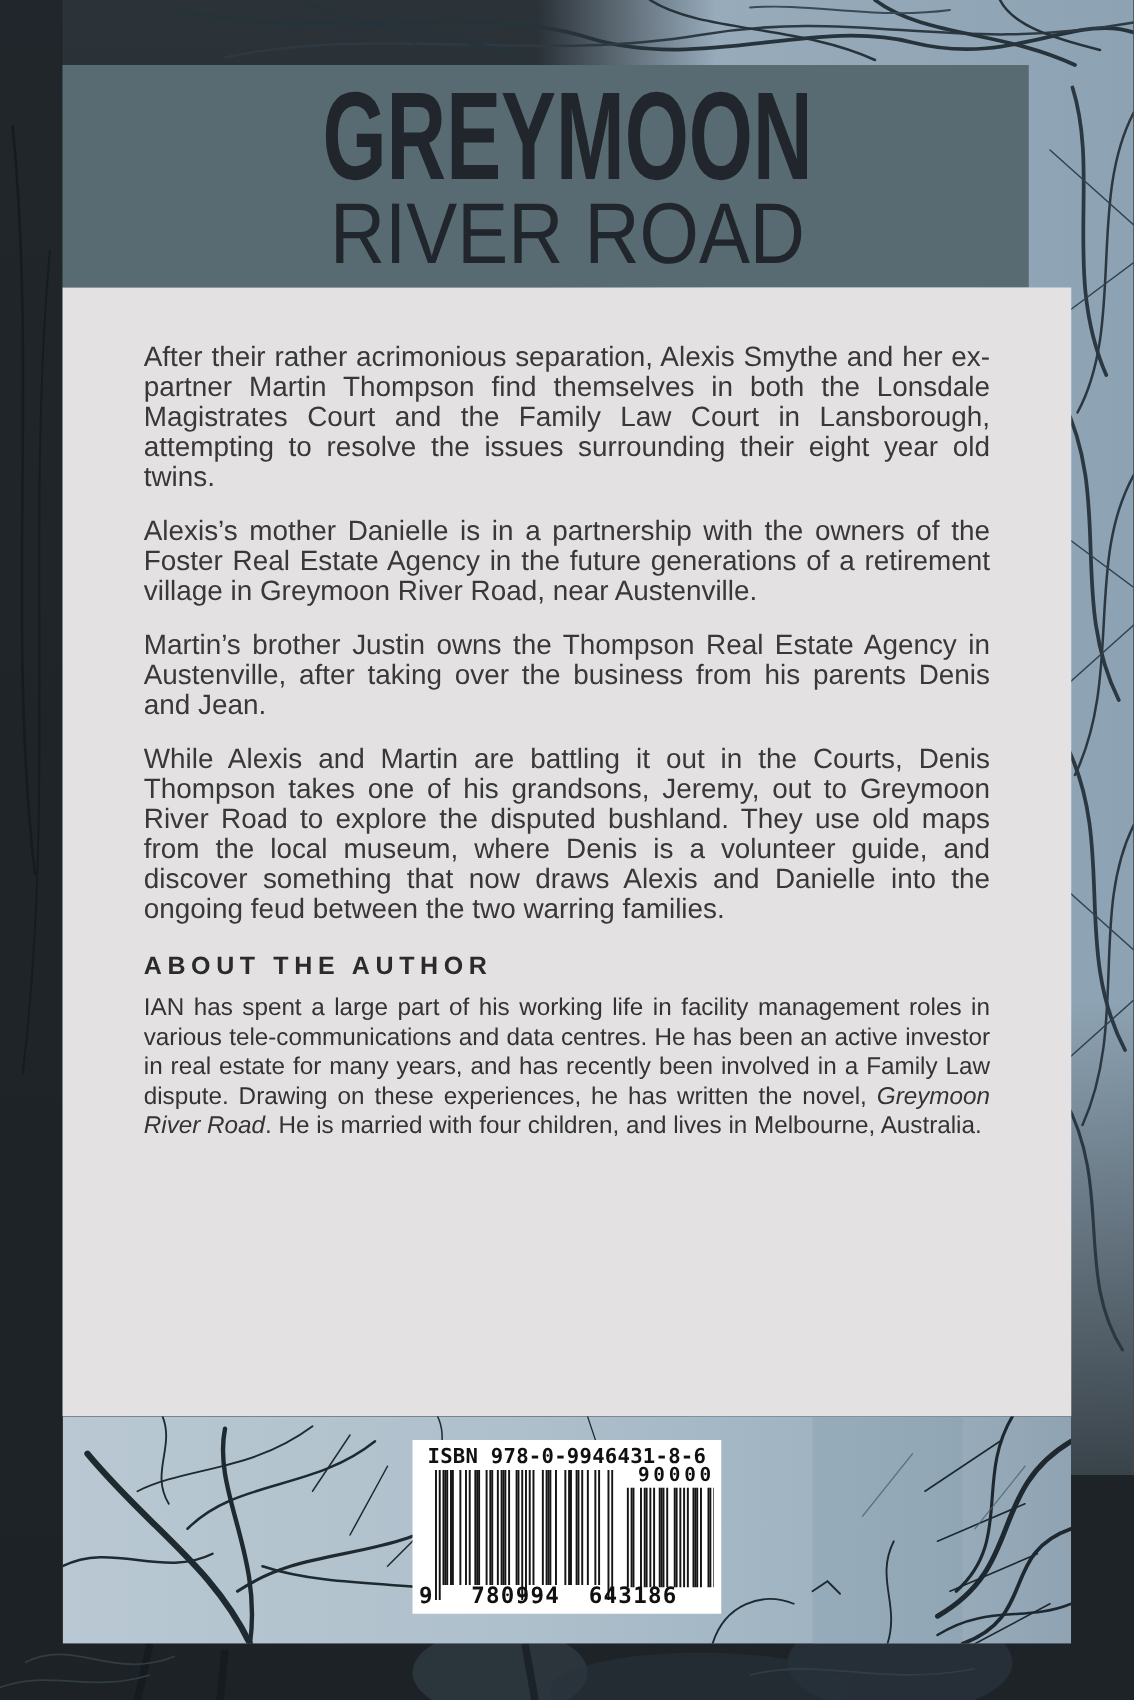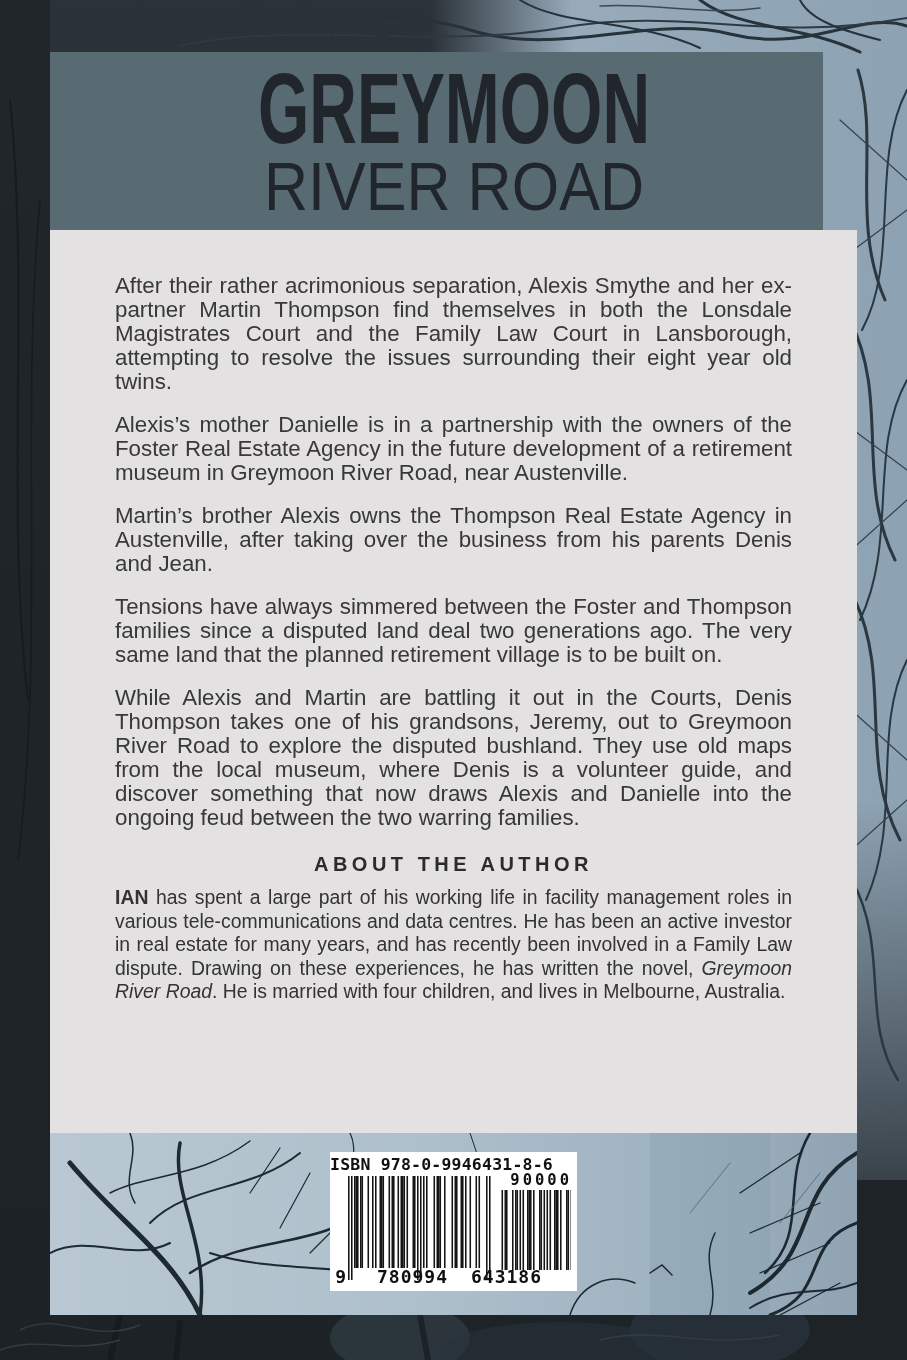--- a/index.html
+++ b/index.html
@@ -13,30 +13,30 @@
   .page *{box-sizing:border-box;}
   svg.bg{position:absolute;left:0;top:0;}
   
   .title-band{position:absolute;left:50px;top:52px;width:773px;height:178px;background:var(--title-band);}
   .title-band svg text{font-family:"Liberation Sans",sans-serif;fill:var(--title-text);}
   
   .panel{position:absolute;left:50px;top:230px;width:807px;height:903px;background:var(--panel);
          padding:44px 65px 0 65px;color:var(--body-text);}
   .panel p.syn{margin:0 0 19px 0;font-size:22.3px;line-height:24px;text-align:justify;}
   .about-heading{margin:22px 0 10px 0;font-size:20px;line-height:24px;font-weight:bold;
-                 letter-spacing:4.5px;text-align:center;color:#2b2b2b;}
+                 letter-spacing:4.5px;color:#2b2b2b;}
   .about-bio{margin:0;font-size:19.4px;line-height:23.5px;text-align:justify;color:#333;}
-  .about-bio .b{font-weight:bold;}
+  .about-bio .b{font-weight:normal;}
   .about-bio .i{font-style:italic;}
   
   .sky-strip{position:absolute;left:50px;top:1133px;width:807px;height:182px;overflow:hidden;}
   
   .barcode-box{position:absolute;left:330px;top:1152px;width:247px;height:139px;background:var(--barcode-bg);}
   .barcode-box .mono{font-family:"DejaVu Sans Mono","Liberation Mono",monospace;font-weight:bold;color:#101010;}
-  .isbn-label{position:absolute;top:3px;left:0;width:100%;font-size:16.5px;letter-spacing:0.2px;}
+  .isbn-label{position:absolute;top:3px;left:0;width:100%;text-align:center;font-size:16.5px;letter-spacing:0.2px;}
   .price-code{position:absolute;top:19px;left:170px;width:72px;text-align:right;font-size:15.5px;letter-spacing:3px;}
   #ean13{position:absolute;left:18px;top:24px;}
   #ean5{position:absolute;left:170px;top:38px;}
   #ean13 rect,#ean5 rect{fill:var(--barcode-ink);}
   .digit-first{position:absolute;left:2px;top:114px;width:14px;text-align:right;font-size:18px;letter-spacing:0;}
   .digit-g1{position:absolute;left:23px;top:114px;width:63px;text-align:center;font-size:18px;letter-spacing:1px;margin-left:24px;}
   .digit-g2{position:absolute;left:93px;top:114px;width:63px;text-align:center;font-size:18px;letter-spacing:1px;padding-left:48px;}
 </style>
 </head>
 <body>
@@ -114,23 +114,22 @@
 
   <div class="title-band">
     <svg width="807" height="178" viewBox="0 0 807 178">
       <text x="404" y="91" text-anchor="middle" font-size="100" font-weight="bold" textLength="392" lengthAdjust="spacingAndGlyphs">GREYMOON</text>
       <text x="404" y="158" text-anchor="middle" font-size="69" textLength="380" lengthAdjust="spacingAndGlyphs">RIVER ROAD</text>
     </svg>
   </div>
 
   <div class="panel">
     <p class="syn">After their rather acrimonious separation, Alexis Smythe and her ex-partner Martin Thompson find themselves in both the Lonsdale Magistrates Court and the Family Law Court in Lansborough, attempting to resolve the issues surrounding their eight year old twins.</p>
-    <p class="syn">Alexis’s mother Danielle is in a partnership with the owners of the Foster Real Estate Agency in the future development of a retirement museum in Greymoon River Road, near Austenville.</p>
-    <p class="syn">Martin’s brother Alexis owns the Thompson Real Estate Agency in Austenville, after taking over the business from his parents Denis and Jean.</p>
-    <p class="syn">Tensions have always simmered between the Foster and Thompson families since a disputed land deal two generations ago. The very same land that the planned retirement village is to be built on.</p>
+    <p class="syn">Alexis’s mother Danielle is in a partnership with the owners of the Foster Real Estate Agency in the future generations of a retirement village in Greymoon River Road, near Austenville.</p>
+    <p class="syn">Martin’s brother Justin owns the Thompson Real Estate Agency in Austenville, after taking over the business from his parents Denis and Jean.</p>
     <p class="syn">While Alexis and Martin are battling it out in the Courts, Denis Thompson takes one of his grandsons, Jeremy, out to Greymoon River Road to explore the disputed bushland. They use old maps from the local museum, where Denis is a volunteer guide, and discover something that now draws Alexis and Danielle into the ongoing feud between the two warring families.</p>
     <h2 class="about-heading">ABOUT THE AUTHOR</h2>
     <p class="about-bio"><span class="b">IAN</span><span> has spent a large part of his working life in facility management roles in various tele-communications and data centres. He has been an active investor in real estate for many years, and has recently been involved in a Family Law dispute. Drawing on these experiences, he has written the novel, </span><span class="i">Greymoon River Road</span><span>. He is married with four children, and lives in Melbourne, Australia.</span></p>
   </div>
 
   <div class="sky-strip">
     <svg width="807" height="182" viewBox="0 0 807 182">
       <defs>
         <linearGradient id="gStrip" x1="0" y1="0" x2="1" y2="0">
           <stop offset="0" stop-color="#b9c8d2"></stop>

